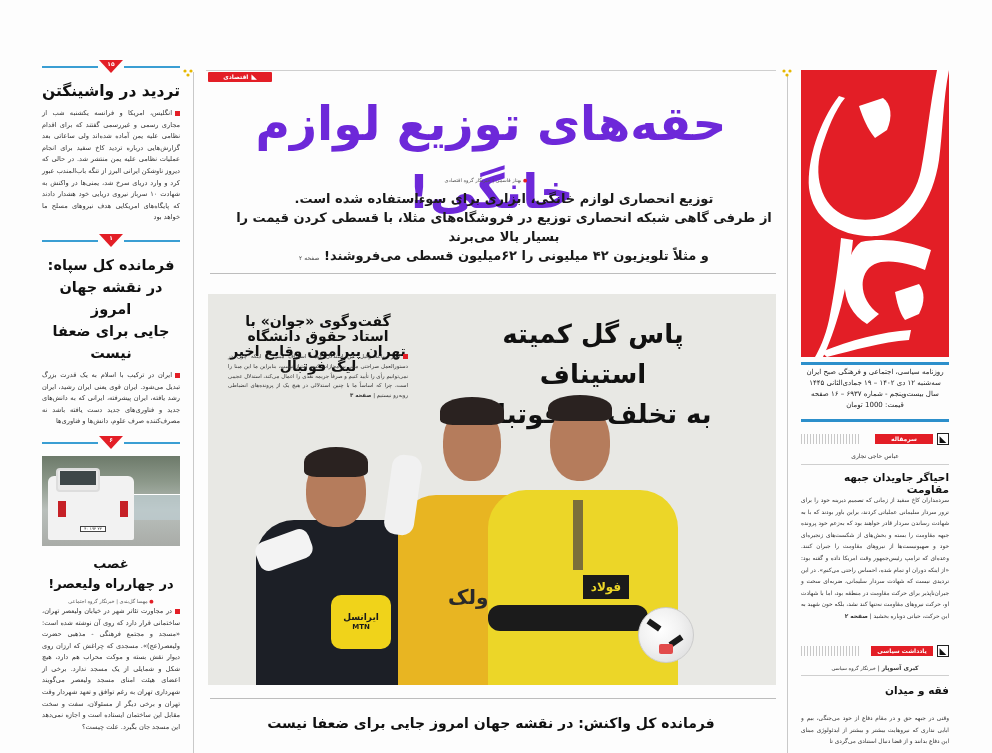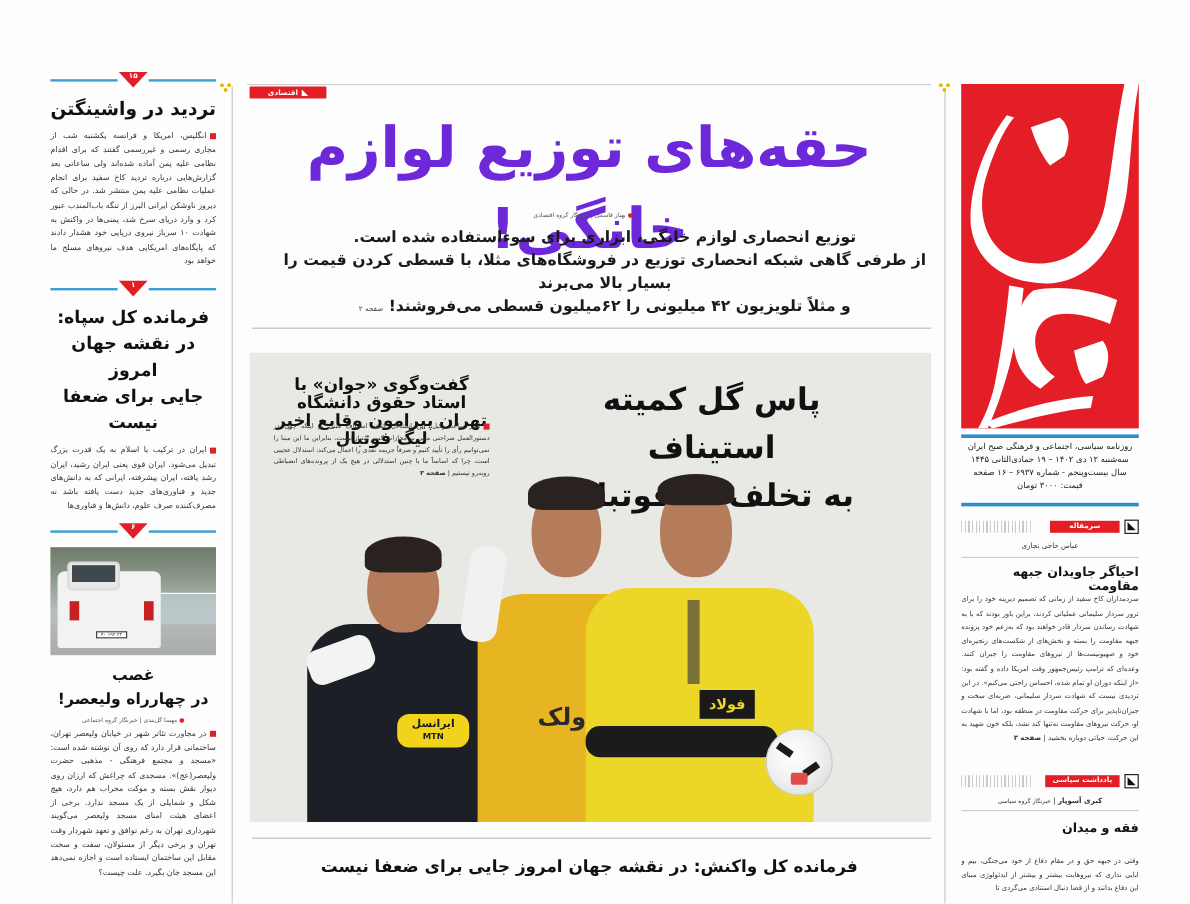--- a/index.html
+++ b/index.html
@@ -50,21 +50,21 @@
   .interview-head { position: absolute; left: 20px; top: 20px; width: 180px; text-align: center; font-size: 14px; line-height: 15px; font-weight: bold; color: #111; }
   .interview-body { position: absolute; left: 20px; top: 58px; width: 180px; text-align: justify; font-size: 5.4px; line-height: 9.8px; color: #333; }
 
   .player { position: absolute; bottom: 0; }
   .player .head { position: absolute; border-radius: 48% 48% 45% 45%; background: #b57c5c; }
   .player .hair { position: absolute; border-radius: 50% 50% 20% 20%; background: #2a2220; }
   .player .shirt { position: absolute; border-radius: 38px 38px 0 0; }
   .ball { position: absolute; width: 56px; height: 56px; border-radius: 50%; background: radial-gradient(circle at 40% 40%,#ffffff 0%,#f1f1f1 45%,#d7d7d7 100%); border: 1px solid #ccc; }
   .ball .seg { position: absolute; width: 14px; height: 6px; background: #1a1a1a; transform: rotate(35deg); }
   .ball .red { position: absolute; width: 14px; height: 10px; background: #e24b4b; border-radius: 2px; }
-  .sponsor { position: absolute; font-size: 9px; font-weight: bold; color: #1a1a1a; background: #f0d31a; border-radius: 10px; padding: 4px 6px; text-align: center; line-height: 10px; }
+  .sponsor { position: absolute; font-size: 9px; font-weight: bold; color: #1a1a1a; background: #f0d31a; border-radius: 10px; padding: 17px 6px; text-align: center; line-height: 10px; }
 
   .bottom-rule { position: absolute; left: 4px; top: 638px; width: 566px; height: 1px; background: #bdbdbd; }
   .bottom-headline { position: absolute; left: 20px; top: 655px; width: 530px; text-align: center; font-size: 14px; font-weight: bold; color: #111; }
 
   
   .right-divider { position: absolute; left: 787px; top: 75px; width: 1px; height: 678px; background: #c9c9c9; }
   .logo-box { position: absolute; left: 801px; top: 70px; width: 148px; height: 287px; background: #e31e26; overflow: hidden; }
   .logo-box svg { position: absolute; left: 0; top: 0; }
   .blue-bar { position: absolute; left: 801px; height: 3px; width: 148px; background: #2c8fcb; }
   .masthead-info { position: absolute; left: 801px; top: 367px; width: 148px; text-align: center; font-size: 7px; line-height: 11px; color: #222; }
@@ -237,21 +237,21 @@
     <path d="M60 172 C80 168 104 170 130 180 L124 200 C110 194 94 190 80 192 C70 194 64 200 62 210 C60 222 66 236 78 244 L66 254 C50 244 42 228 44 208 C46 190 52 178 60 172 Z" fill="#fff"></path>
     <path d="M94 222 L118 214 C124 222 124 232 118 244 L104 250 C98 242 96 232 94 222 Z" fill="#fff"></path>
     <path d="M20 282 C50 270 80 262 110 260 L108 270 C80 272 54 280 26 287 Z" fill="#fff"></path>
   </svg>
 </div>
 <div class="blue-bar" style="top:362px"></div>
 <div class="masthead-info">
   <div>روزنامه سیاسی، اجتماعی و فرهنگی صبح ایران</div>
   <div>سه‌شنبه ۱۲ دی ۱۴۰۲ – ۱۹ جمادی‌الثانی ۱۴۴۵</div>
   <div>سال بیست‌وپنجم - شماره ۶۹۳۷ – ۱۶ صفحه</div>
-  <div>قیمت: ۳۰۰۰ تومان</div>
+  <div>قیمت: 1000 تومان</div>
 </div>
 <div class="blue-bar" style="top:419px"></div>
 
 <div class="sec-head" style="top:433px">
   <div class="hatch"></div>
   <div class="label">سرمقاله</div>
   <div class="icon">◣</div>
 </div>
 <div class="r-author" style="top:452px">عباس حاجی نجاری</div>
 <div class="r-rule" style="top:464px"></div>

